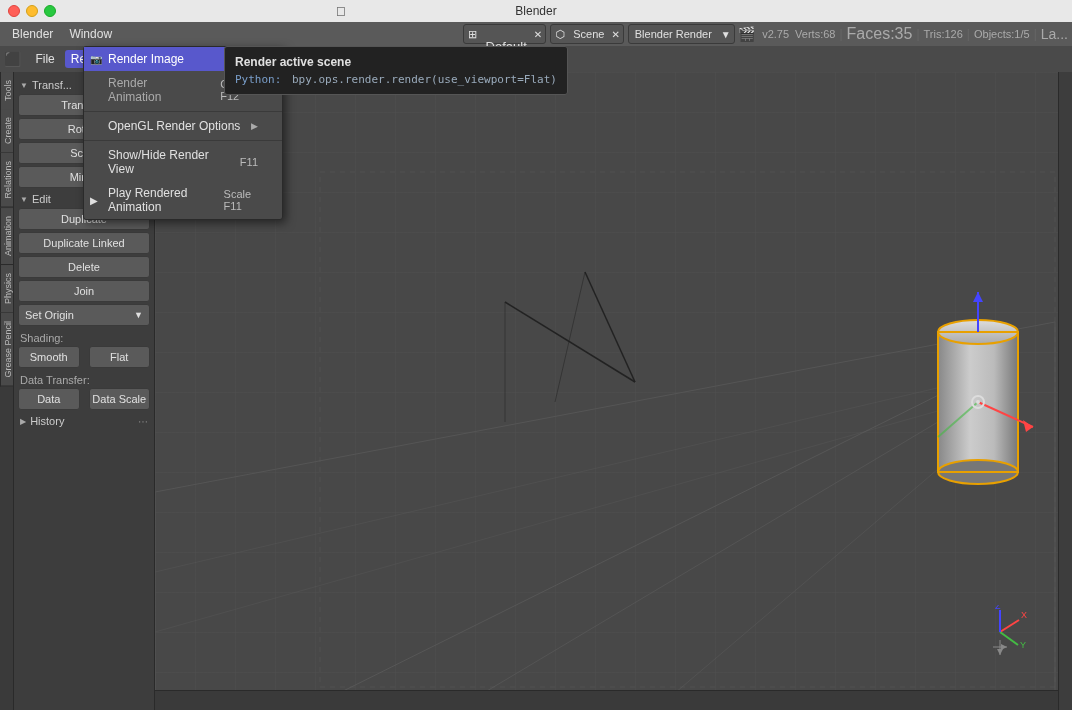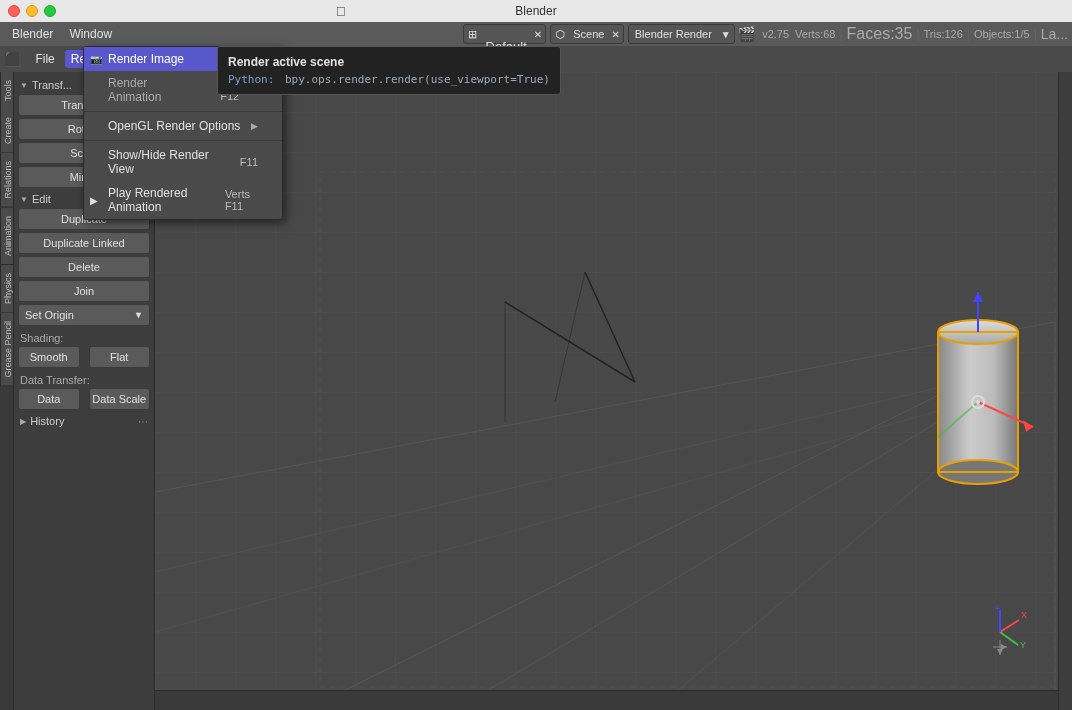--- a/index.html
+++ b/index.html
@@ -289,21 +289,21 @@
     }
     .has-submenu::after {
       content: '▶';
       font-size: 9px;
       color: #aaa;
     }
 
     
     .tooltip {
       position: absolute;
-      left: 217px;
+      left: 224px;
       top: 46px;
       background: #222;
       border: 1px solid #555;
       border-radius: 3px;
       padding: 8px 10px;
       z-index: 200;
       min-width: 280px;
     }
     .tooltip-title {
       font-size: 12px;
@@ -563,23 +563,23 @@
     <span>OpenGL Render Options</span>
   </div>
   <div class="render-menu-separator"></div>
   <div class="render-menu-item">
     <span>Show/Hide Render View</span>
     <span class="shortcut">F11</span>
   </div>
   <div class="render-menu-item">
     <span class="render-menu-icon">▶</span>
     <span>Play Rendered Animation</span>
-    <span class="shortcut">Verts F11</span>
+    <span class="shortcut">Scale F11</span>
   </div>
 </div>
 
 <div class="tooltip">
   <div class="tooltip-title">Render active scene</div>
   <div class="tooltip-python">
     <span>Python:</span>
-    <span style="color:#9ab;margin-left:4px;">bpy.ops.render.render(use_viewport=True)</span>
+    <span style="color:#9ab;margin-left:4px;">bpy.ops.render.render(use_viewport=Flat)</span>
   </div>
 </div>
 
 </body></html>

